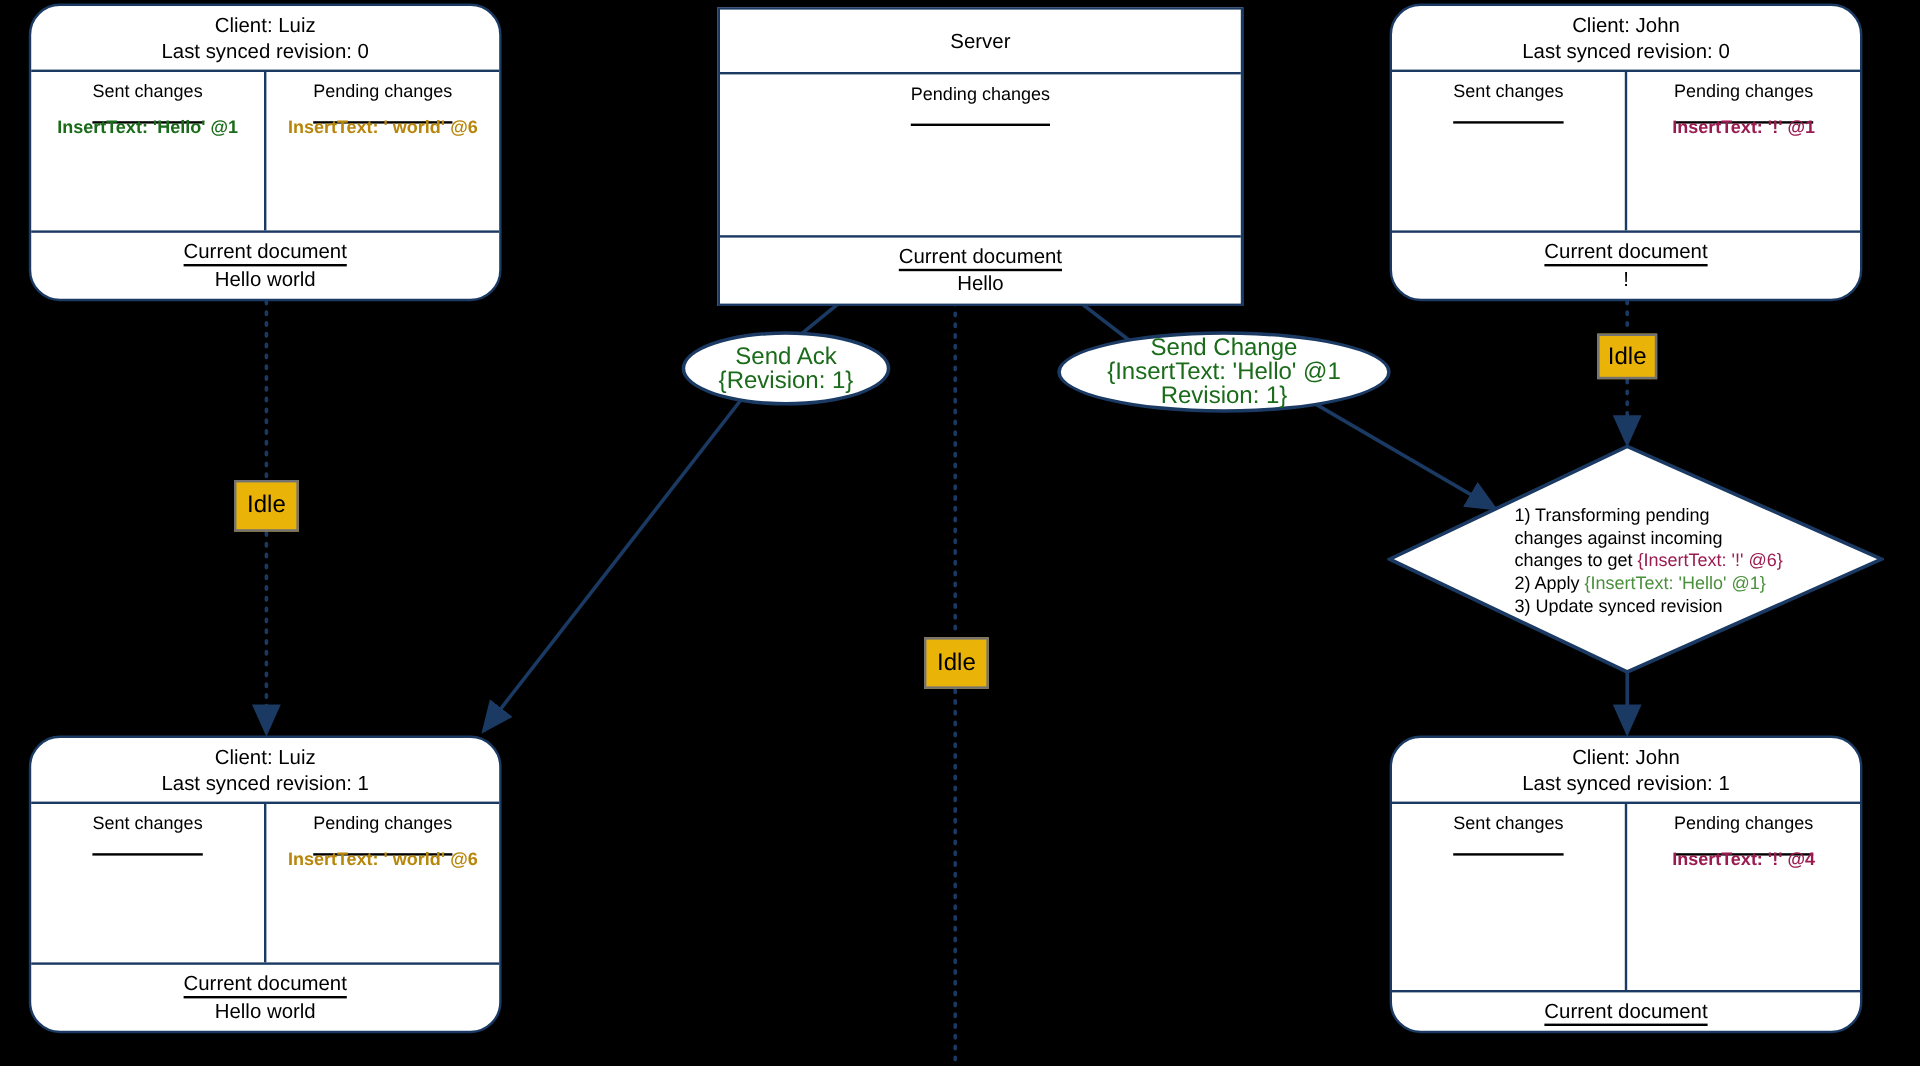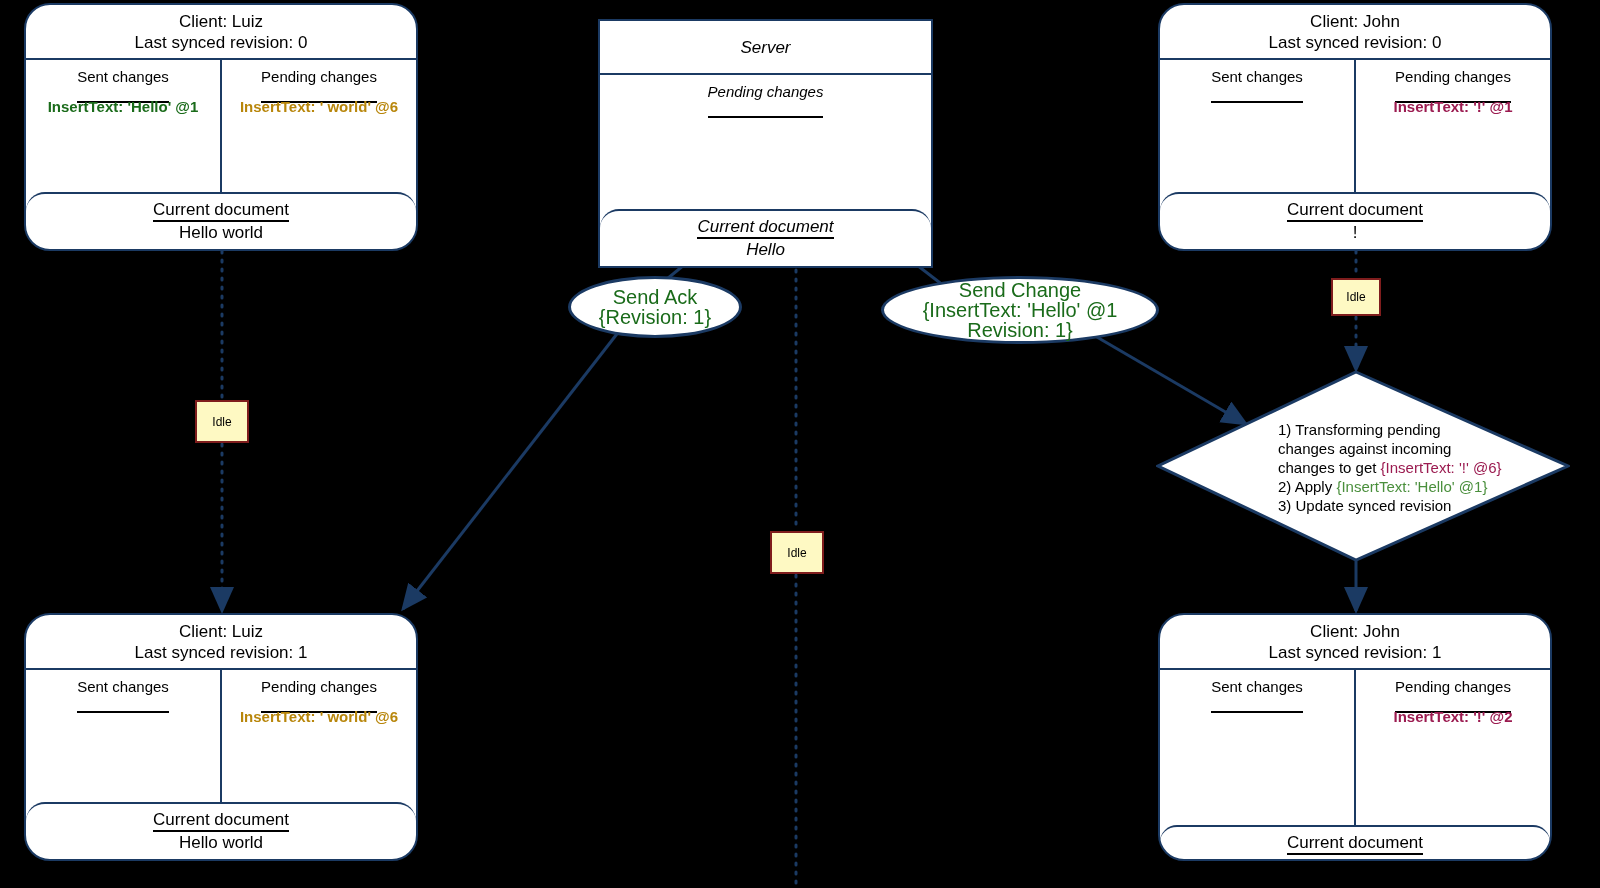--- a/index.html
+++ b/index.html
@@ -86,21 +86,20 @@
   .op.gold   { color: #b8860b; }
   .op.maroon { color: #9b1b50; }
 
   .card-doc {
     border-top: 2px solid #1b3a63;
     text-align: center;
     font-size: 17px;
     line-height: 21px;
     color: #000000;
     padding: 5px 4px 6px 4px;
-    border-radius: 19px;
   }
   .doc-label { display: block; }
   .doc-label span {
     border-bottom: 2px solid #000000;
     padding-bottom: 1px;
   }
   .doc-value { display: block; margin-top: 2px; min-height: 20px; }
 
   
   .ellipse {
@@ -115,44 +114,43 @@
     display: flex;
     align-items: center;
     justify-content: center;
     white-space: pre-line;
     box-sizing: border-box;
   }
 
   
   .idle {
     position: absolute;
-    background: #fef9c3;
-    border: 2px solid #7f1d1d;
+    background: #eab308;
+    border: 2px solid #737373;
     box-sizing: border-box;
     color: #000000;
-    font-size: 12px;
+    font-size: 20px;
     display: flex;
     align-items: center;
     justify-content: center;
   }
 
   
   .diamond-wrap {
     position: absolute;
     pointer-events: none;
   }
   .diamond-wrap svg { display: block; }
   .diamond-text {
     position: absolute;
     color: #000000;
     font-size: 15px;
     line-height: 19px;
     text-align: left;
     white-space: nowrap;
-    margin-left: 16px;
   }
   .tok-maroon { color: #9b1b50; }
   .tok-green  { color: #4a8f3c; }
 </style>
 </head>
 <body>
 
 <div id="stage">
 
   <svg id="edges" viewBox="0 0 1600 888" width="1600" height="888">
@@ -210,21 +208,21 @@
       </div>
     </div>
     <div class="card-doc">
       <span class="doc-label">
         <span>Current document</span>
       </span>
       <span class="doc-value">Hello world</span>
     </div>
   </div>
 
-  <div class="card" style="left:598px; top:19px; width:335px; height:249px;font-style:italic;">
+  <div class="card" style="left:598px; top:6px; width:438px; height:249px;">
     <div class="card-title single">Server</div>
     <div class="card-cols">
       <div class="col">
         <div class="col-head">
           <span>Pending changes</span>
         </div>
         <div class="col-items"></div>
       </div>
     </div>
     <div class="card-doc">
@@ -323,21 +321,21 @@
         <div class="col-head">
           <span>Sent changes</span>
         </div>
         <div class="col-items"></div>
       </div>
       <div class="col">
         <div class="col-head">
           <span>Pending changes</span>
         </div>
         <div class="col-items">
-          <div class="op maroon">InsertText: '!' @2</div>
+          <div class="op maroon">InsertText: '!' @4</div>
         </div>
       </div>
     </div>
     <div class="card-doc">
       <span class="doc-label">
         <span>Current document</span>
       </span>
     </div>
   </div>
 

